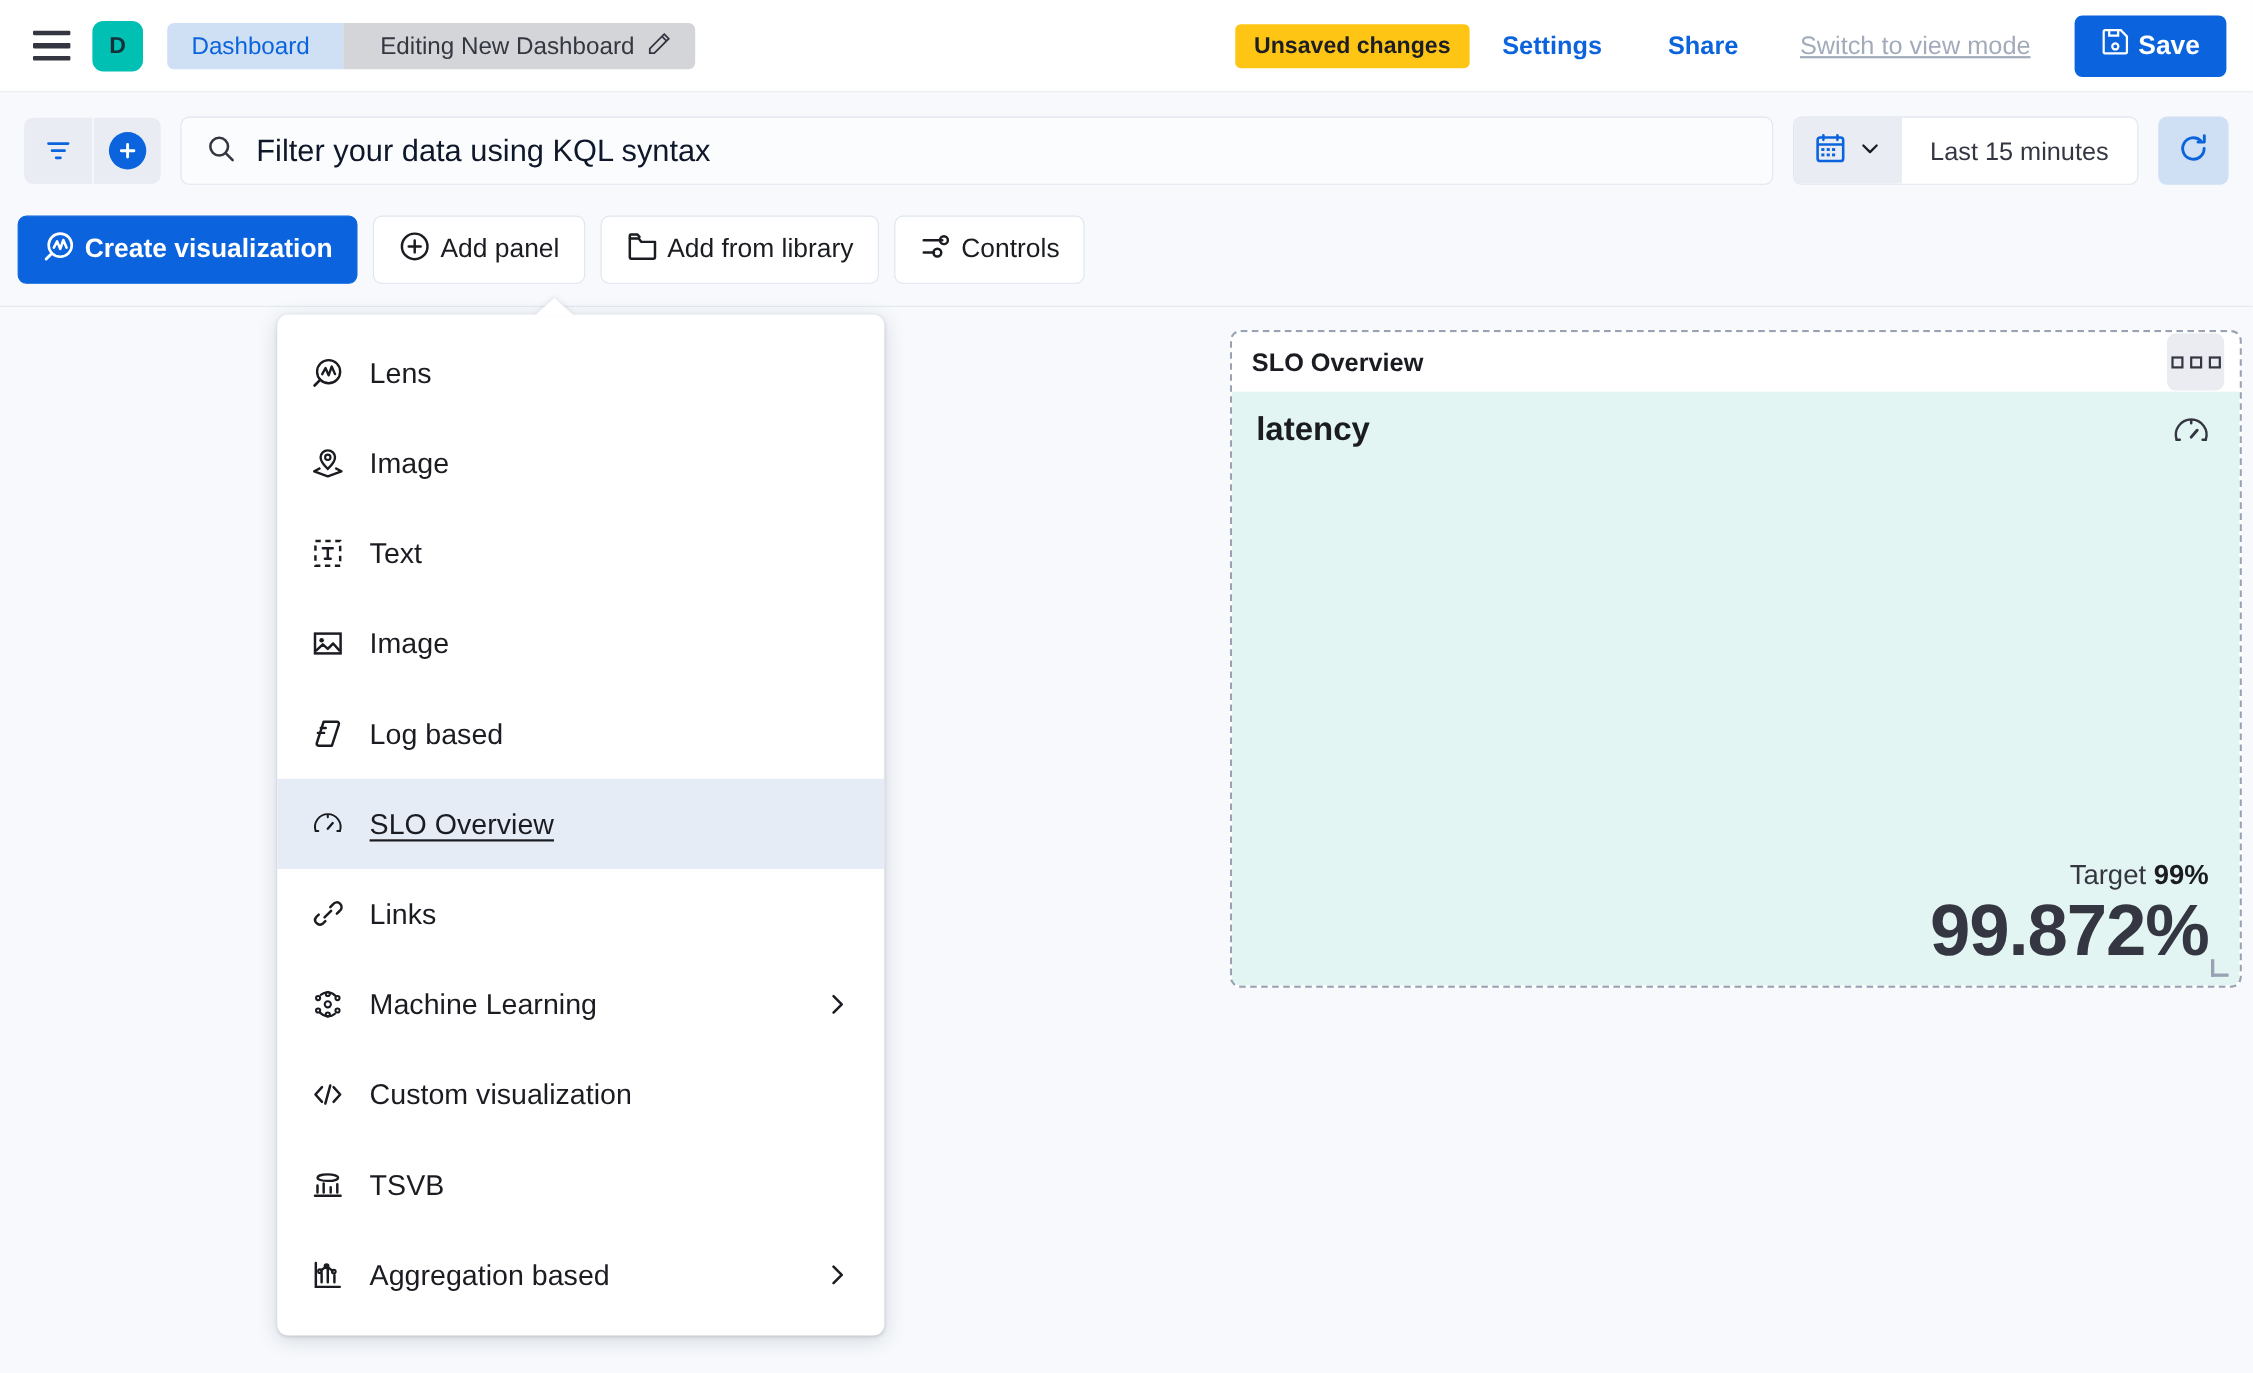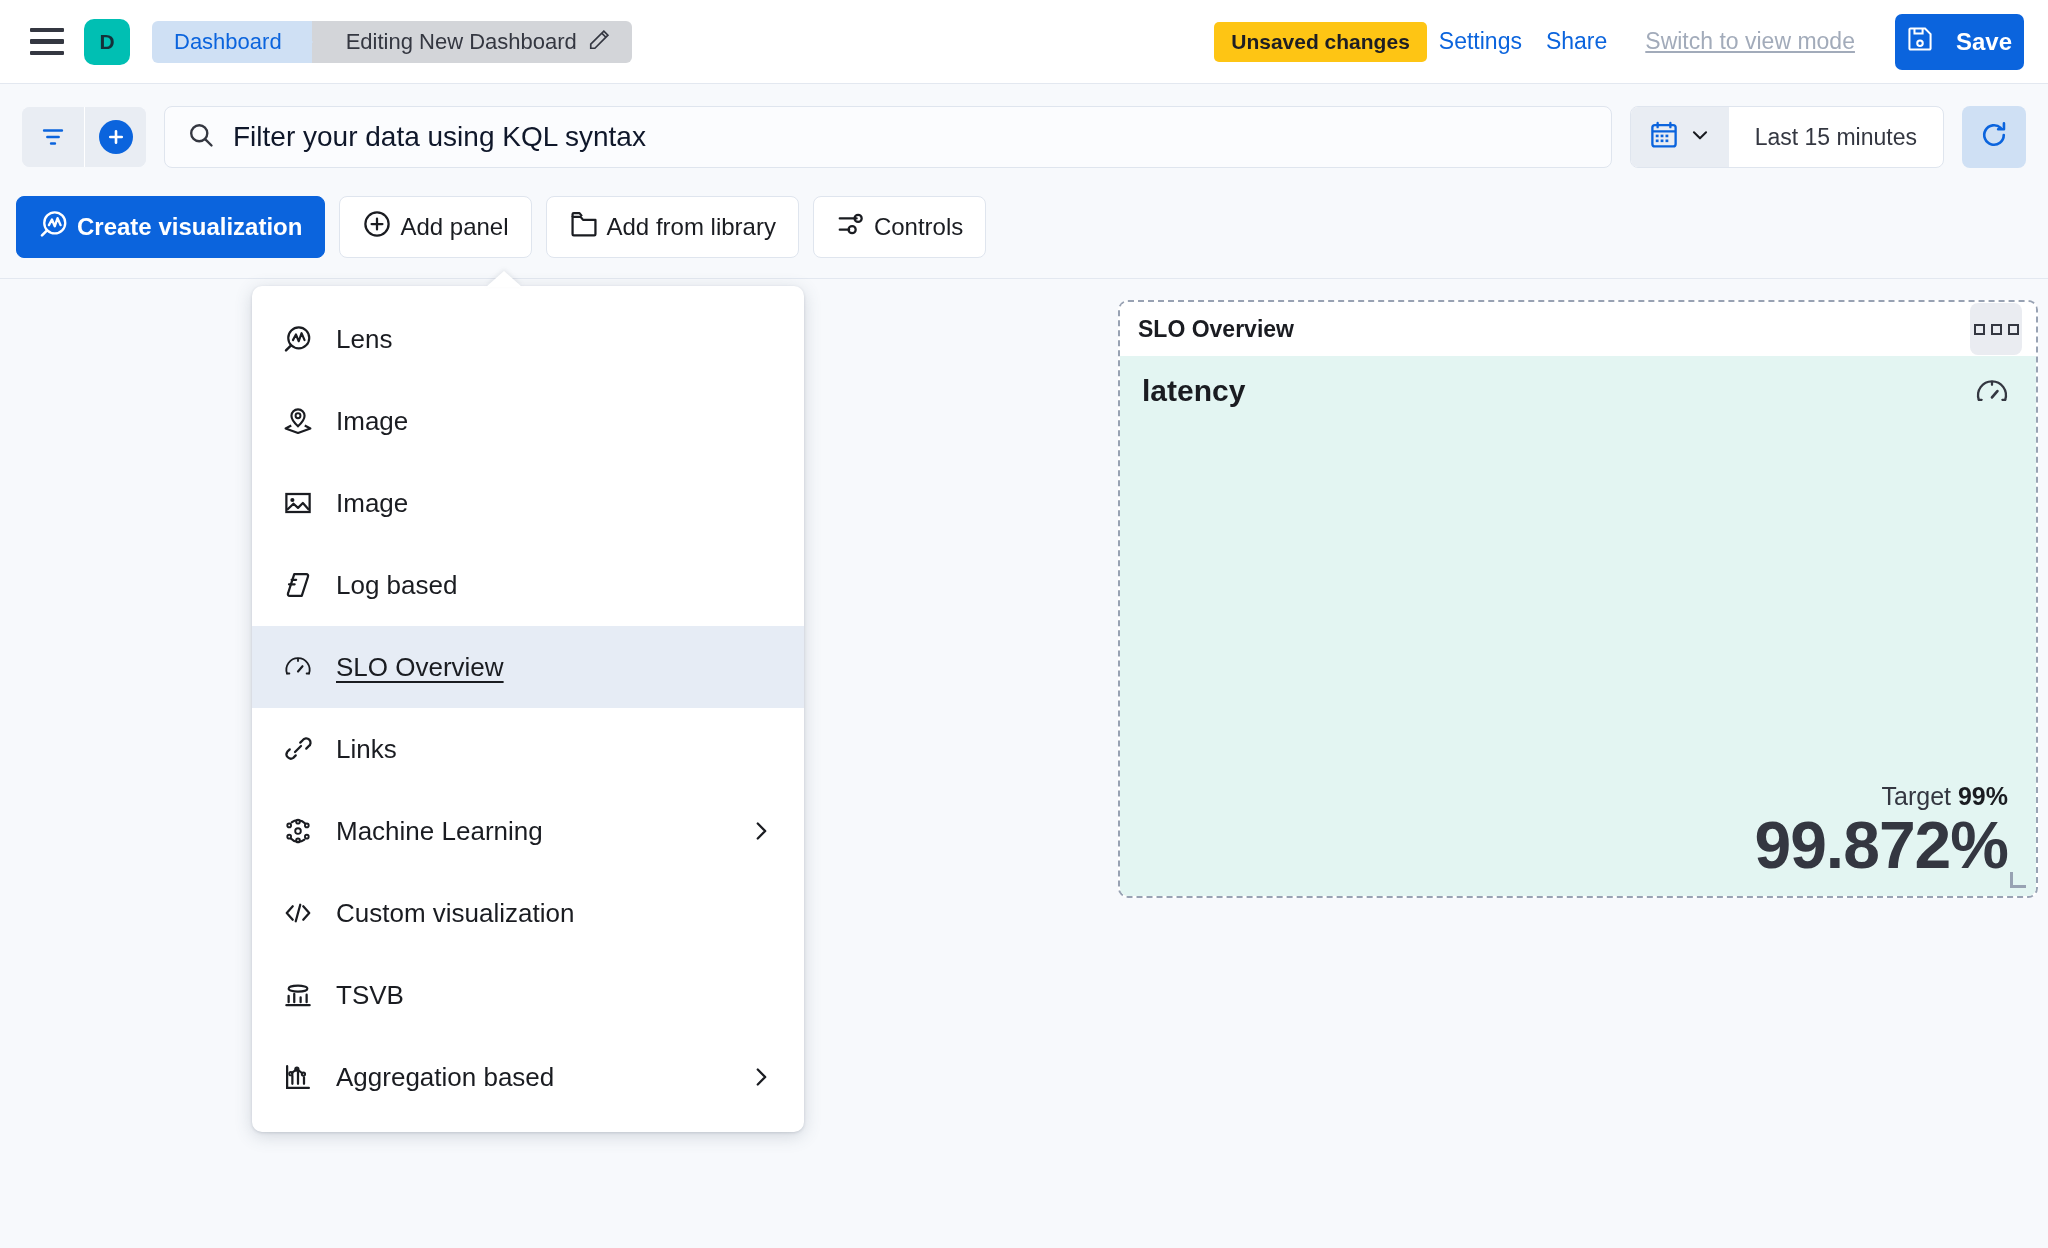--- a/index.html
+++ b/index.html
@@ -50,28 +50,28 @@
   }
   .crumb-2 { margin-left: 0; padding-left: 34px; }
   .pencil { margin-left: 11px; font-size: 21px; color: #343741; line-height: 1; display:inline-block; }
 
   .header-right { margin-left: auto; display: flex; align-items: center; gap: 0; }
   .badge-unsaved {
     background: #fec514; color: #1d1e24; font-size: 21px; font-weight: bold;
     padding: 8px 17px; border-radius: 5px; cursor: pointer; white-space: nowrap;
   }
   .hlink {
-    font-size: 23px; font-weight: normal; color: #0b64dd; cursor: pointer;
-    padding: 0 12px; white-space: nowrap;
+    font-size: 23px; font-weight: bold; color: #0b64dd; cursor: pointer;
+    padding: 0 30px; white-space: nowrap;
   }
   .hlink.muted { color: #a2abba; font-weight: normal; padding: 0 26px; text-decoration: underline; }
   .btn-save {
     background: #0b64dd; color: #fff; border: none; border-radius: 7px;
     font-size: 24px; font-weight: bold; font-family: inherit;
-    height: 56px; padding: 0 12px; display: flex; align-items: center; gap: 23px;
+    height: 56px; padding: 0 24px; display: flex; align-items: center; gap: 8px;
     cursor: pointer; margin-left: 14px;
   }
   .btn-save svg { flex: none; }
 
   
   .querybar {
     position: absolute; top: 84px; left: 0; width: 2048px; height: 106px;
     background: #f7f9fc;
     display: flex; align-items: center; padding: 0 22px; gap: 18px;
   }
@@ -402,20 +402,29 @@
       <span class="menu-icon">
         <svg width="30" height="30" viewBox="0 0 16 16" fill="none">
           <path d="M8 1.8c1.95 0 3.5 1.5 3.5 3.4 0 2.4-3.5 5.6-3.5 5.6S4.5 7.6 4.5 5.2c0-1.9 1.55-3.4 3.5-3.4z" stroke="#1a1c21" stroke-width="1.15"></path>
           <circle cx="8" cy="5.2" r="1.3" stroke="#1a1c21" stroke-width="1.05"></circle>
           <path d="M4.4 10.4L1.4 12l6.6 2.4L14.6 12l-3-1.6" stroke="#1a1c21" stroke-width="1.15" stroke-linejoin="round"></path>
         </svg>
       </span>
       <span class="menu-label">Image</span>
     </div>
 
+    <div class="menu-item">
+      <span class="menu-icon">
+        <svg width="30" height="30" viewBox="0 0 16 16" fill="none">
+          <rect x="2" y="2" width="12" height="12" stroke="#1a1c21" stroke-width="1.2" stroke-dasharray="2.6 2.2"></rect>
+          <path d="M5.6 5.6h4.8M8 5.6v5M6.6 10.6h2.8" stroke="#1a1c21" stroke-width="1.2" stroke-linecap="round"></path>
+        </svg>
+      </span>
+      <span class="menu-label">Text</span>
+    </div>
 
     <div class="menu-item">
       <span class="menu-icon">
         <svg width="30" height="30" viewBox="0 0 16 16" fill="none">
           <rect x="1.8" y="3.2" width="12.4" height="9.6" stroke="#1a1c21" stroke-width="1.2"></rect>
           <circle cx="5" cy="6.4" r="1.1" fill="#1a1c21"></circle>
           <path d="M2.2 11.6l3.4-3.2 2.4 2.2 2.6-2.6 3.2 3.6" stroke="#1a1c21" stroke-width="1.2" stroke-linejoin="round"></path>
         </svg>
       </span>
       <span class="menu-label">Image</span>

